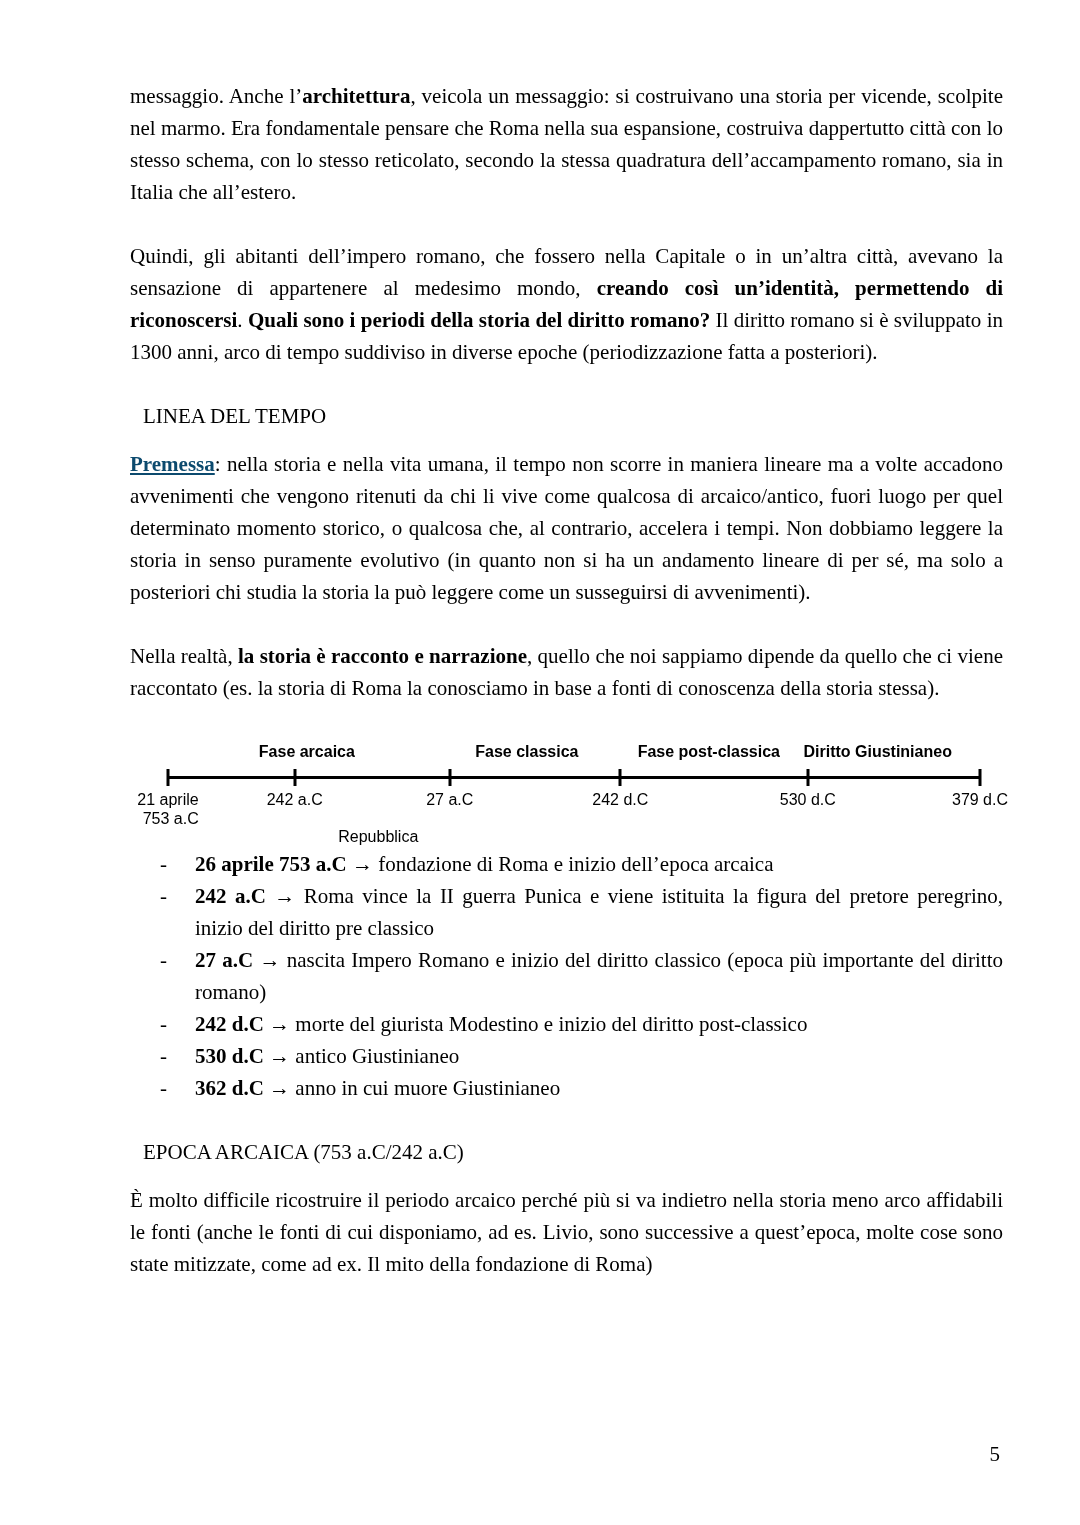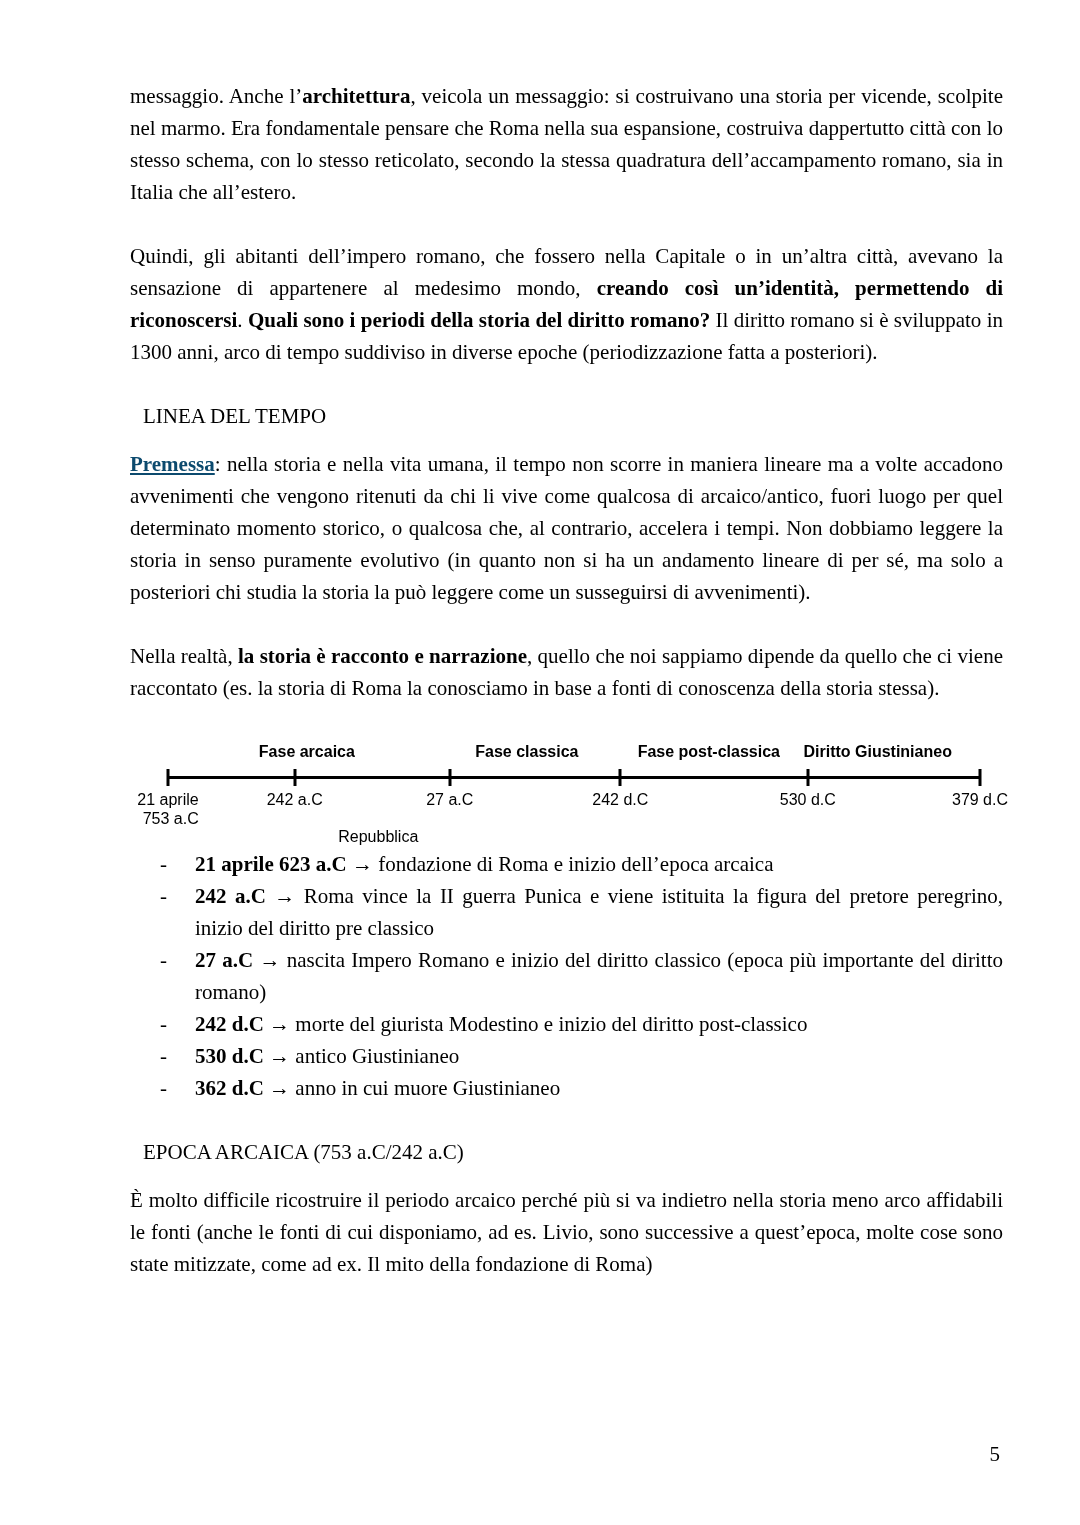--- a/index.html
+++ b/index.html
@@ -123,21 +123,21 @@
   <div class="tl-mid-label" style="left:25.9%">Repubblica</div>
   <div class="tl-label" style="left:34.7%">27 a.C</div>
   <div class="tl-label" style="left:55.7%">242 d.C</div>
   <div class="tl-label" style="left:78.8%">530 d.C</div>
   <div class="tl-label" style="left:100%">379 d.C</div>
 </div>
 
 <div class="event-list">
   <div class="list-row">
     <span class="list-marker">-</span>
-    <span class="list-content"><b>21 aprile 623 a.C</b> <span>→ fondazione di Roma e inizio dell’epoca arcaica</span></span>
+    <span class="list-content"><b>26 aprile 753 a.C</b> <span>→ fondazione di Roma e inizio dell’epoca arcaica</span></span>
   </div>
   <div class="list-row">
     <span class="list-marker">-</span>
     <span class="list-content"><b>242 a.C</b> <span>→ Roma vince la II guerra Punica e viene istituita la figura del pretore peregrino, inizio del diritto pre classico</span></span>
   </div>
   <div class="list-row">
     <span class="list-marker">-</span>
     <span class="list-content"><b>27 a.C</b> <span>→ nascita Impero Romano e inizio del diritto classico (epoca più importante del diritto romano)</span></span>
   </div>
   <div class="list-row">

